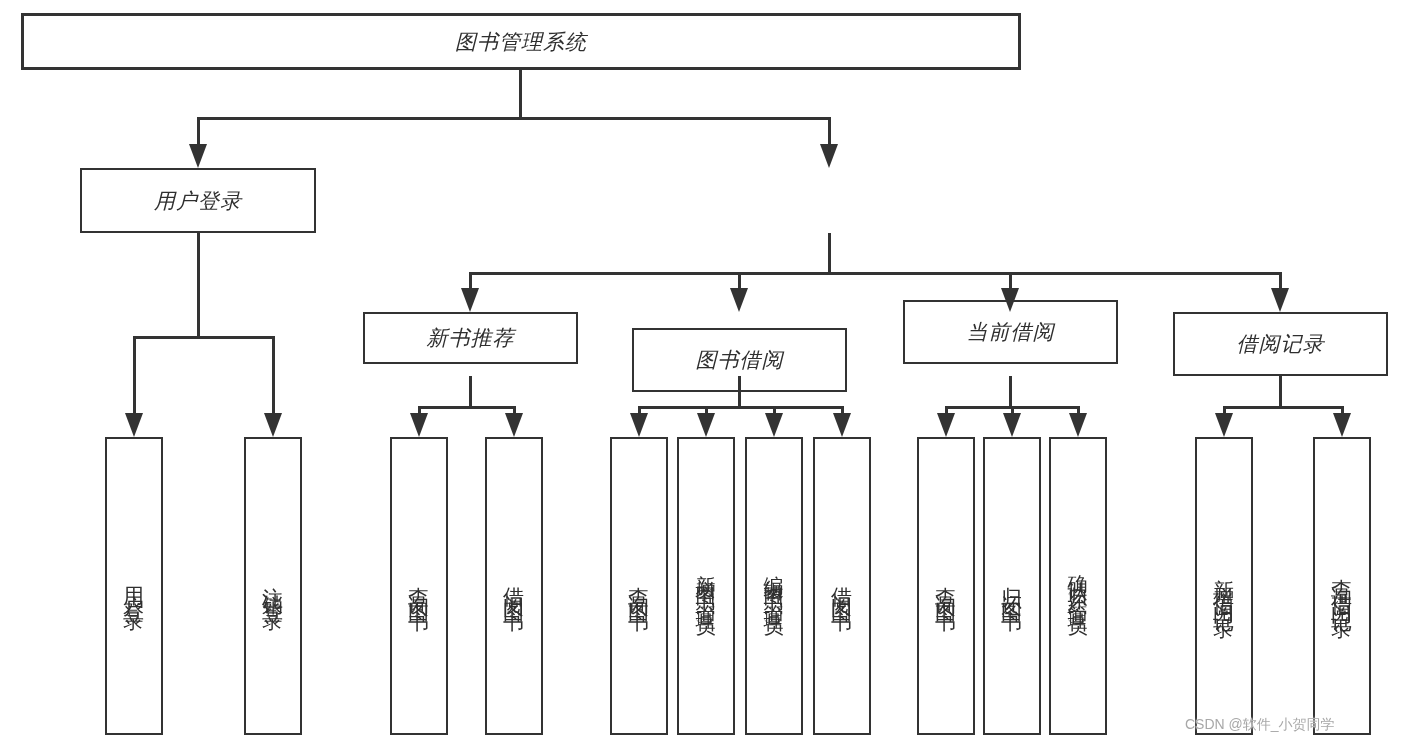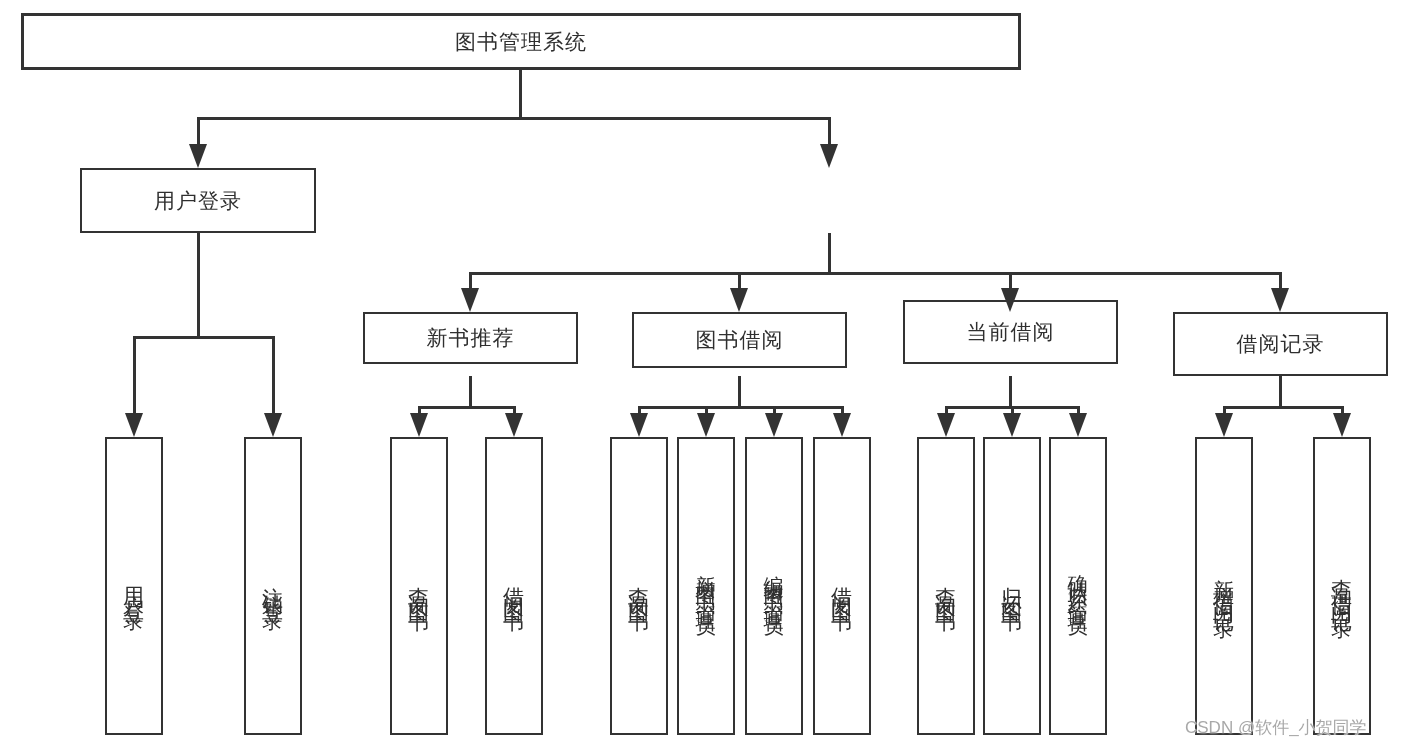--- a/index.html
+++ b/index.html
@@ -13,20 +13,21 @@
 
   .box{
     position:absolute;
     box-sizing:border-box;
     background:var(--fill);
     border:2.5px solid var(--ink);
     display:flex;align-items:center;justify-content:center;
     font-size:21px;
     letter-spacing:1px;
     color:#2f2f2f;
+    font-style:italic;
   }
   .box.root{border-width:3px;}
 
   .leaf{
     position:absolute;
     box-sizing:border-box;
     width:58px;height:298px;top:437px;
     background:var(--fill);
     border:2.5px solid var(--ink);
     display:flex;align-items:center;justify-content:center;
@@ -47,21 +48,21 @@
   .arrowhead{
     position:absolute;width:0;height:0;
     border-left:9px solid transparent;
     border-right:9px solid transparent;
     border-top:24px solid var(--ink);
   }
 
   .watermark{
     position:absolute;
     left:1185px;top:716px;width:215px;
-    font-size:17px;
+    font-size:14px;
     color:var(--wm);
     text-shadow:0 0 3px #ffffff,0 0 1px #ffffff;
     white-space:nowrap;
   }
 </style>
 </head>
 <body>
 
 <div class="canvas">
 
@@ -71,21 +72,21 @@
 
   <div class="box" style="left:80px;top:168px;width:236px;height:65px">
     <span>用户登录</span>
   </div>
 
 
   <div class="box" style="left:363px;top:312px;width:215px;height:52px">
     <span>新书推荐</span>
   </div>
 
-  <div class="box" style="left:632px;top:312px;width:215px;height:56px">
+  <div class="box" style="left:632px;top:328px;width:215px;height:64px">
     <span>图书借阅</span>
   </div>
 
   <div class="box" style="left:903px;top:300px;width:215px;height:64px">
     <span>当前借阅</span>
   </div>
 
   <div class="box" style="left:1173px;top:312px;width:215px;height:64px">
     <span>借阅记录</span>
   </div>

